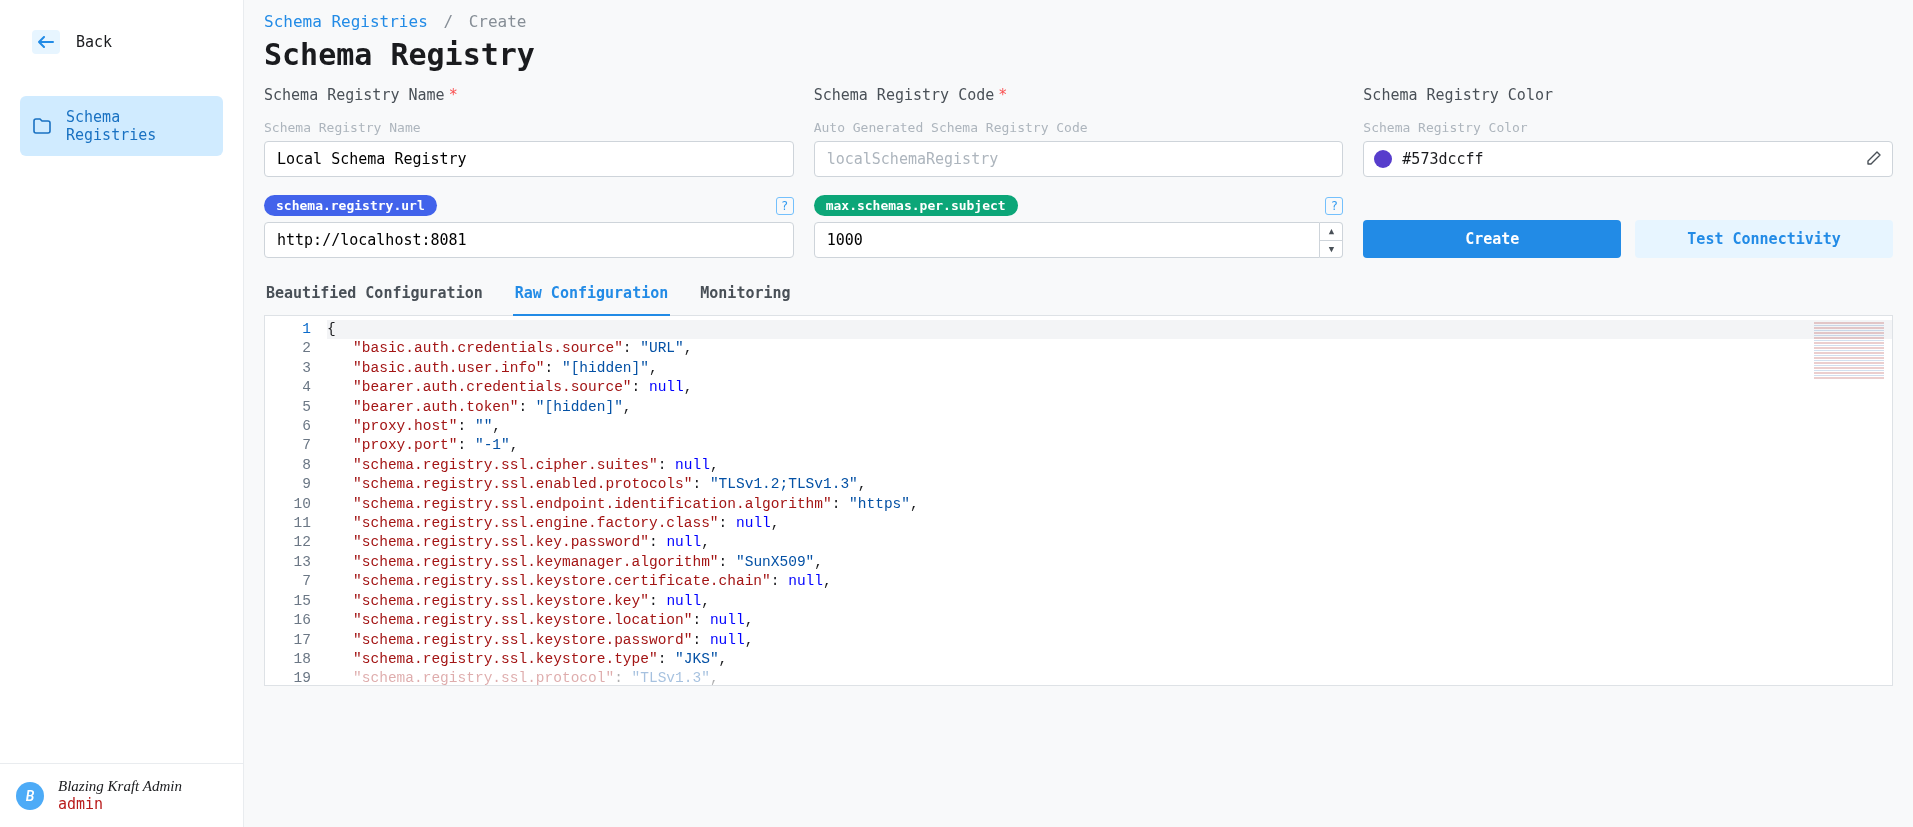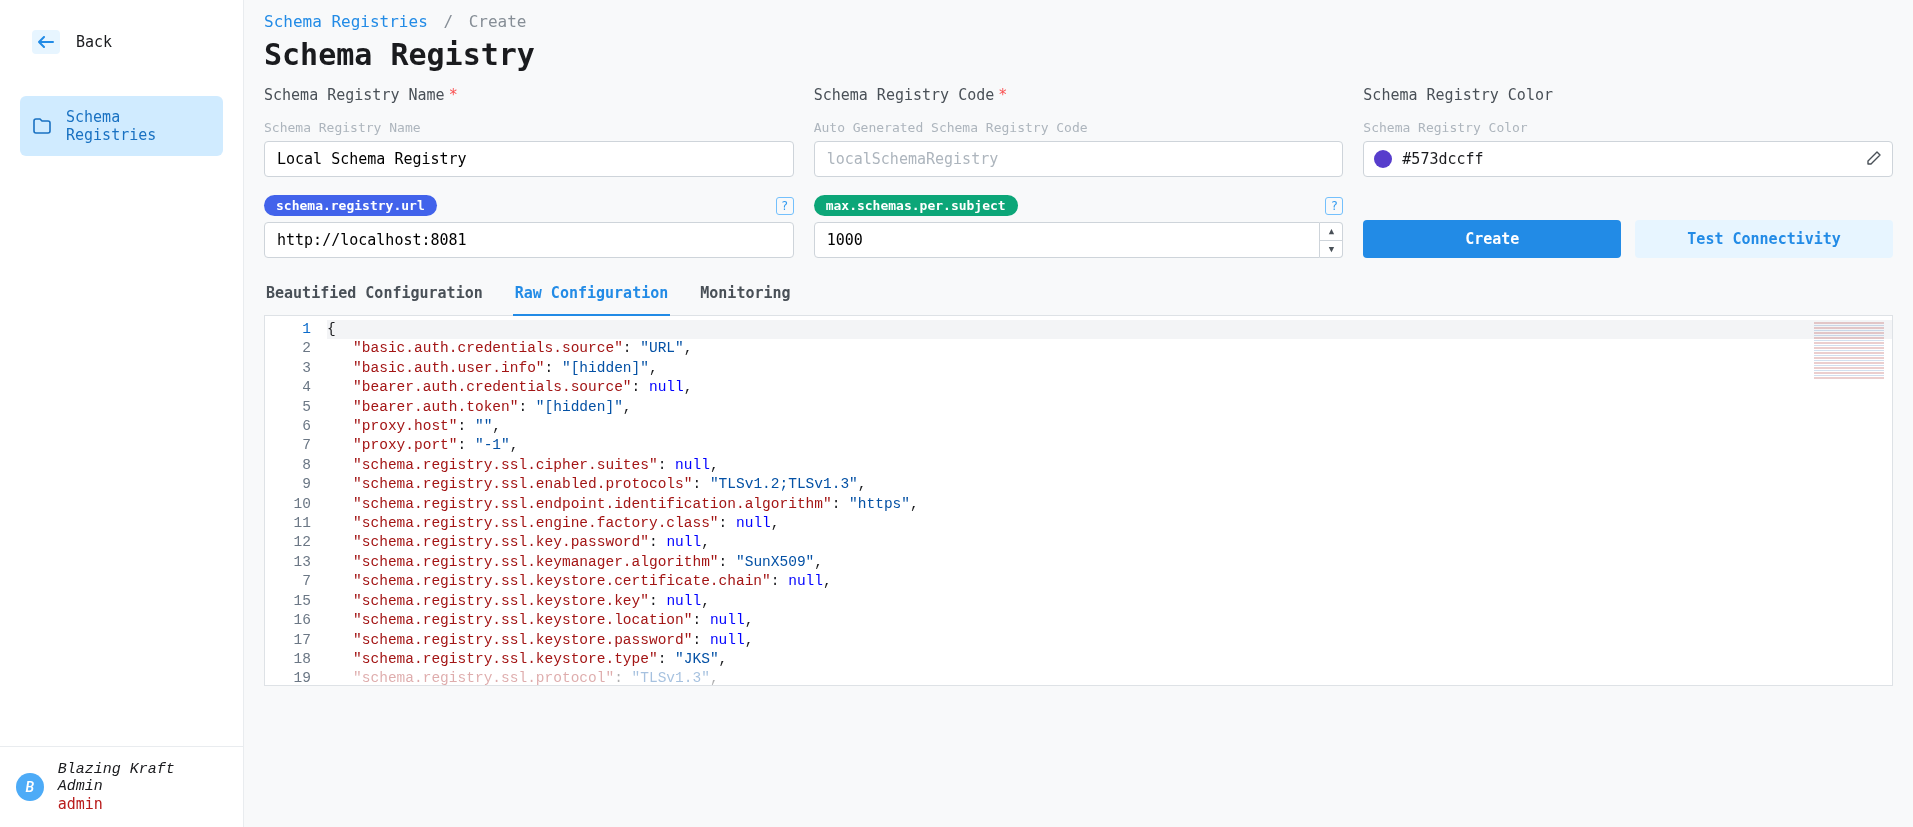--- a/index.html
+++ b/index.html
@@ -48,21 +48,21 @@
   border-top: 1px solid #e9ecef;
   padding: 14px 16px;
   display: flex; align-items: center; gap: 14px;
 }
 .avatar {
   width: 28px; height: 28px; border-radius: 50%;
   background: #4dabf7; color: #fff;
   display: flex; align-items: center; justify-content: center;
   font-style: italic; font-weight: 600;
 }
-.user-name { font-style: italic; font-family: Liberation Mono, monospace; font-size: 15px; }
+.user-name { font-style: italic; font-family: Liberation Serif, serif; font-size: 15px; }
 .user-role { font-family: ui-monospace, Menlo, Consolas, monospace; font-size: 15px; color: #b91c1c; }
 
 .main {
   flex: 1; padding: 12px 20px 0 20px;
   font-family: ui-monospace, Menlo, Consolas, monospace;
   overflow: hidden;
 }
 .breadcrumb { font-size: 16px; margin-bottom: 6px; }
 .breadcrumb a { color: #228be6; text-decoration: none; }
 .breadcrumb .sep { color: #868e96; margin: 0 6px; }

